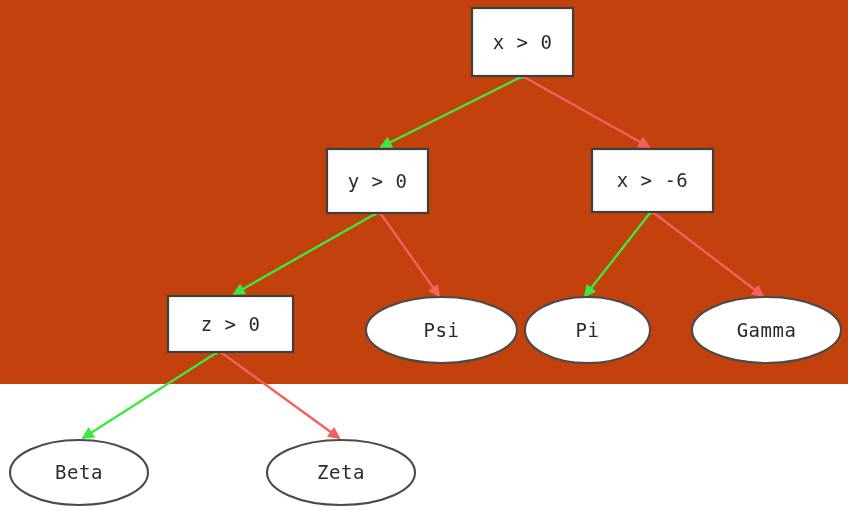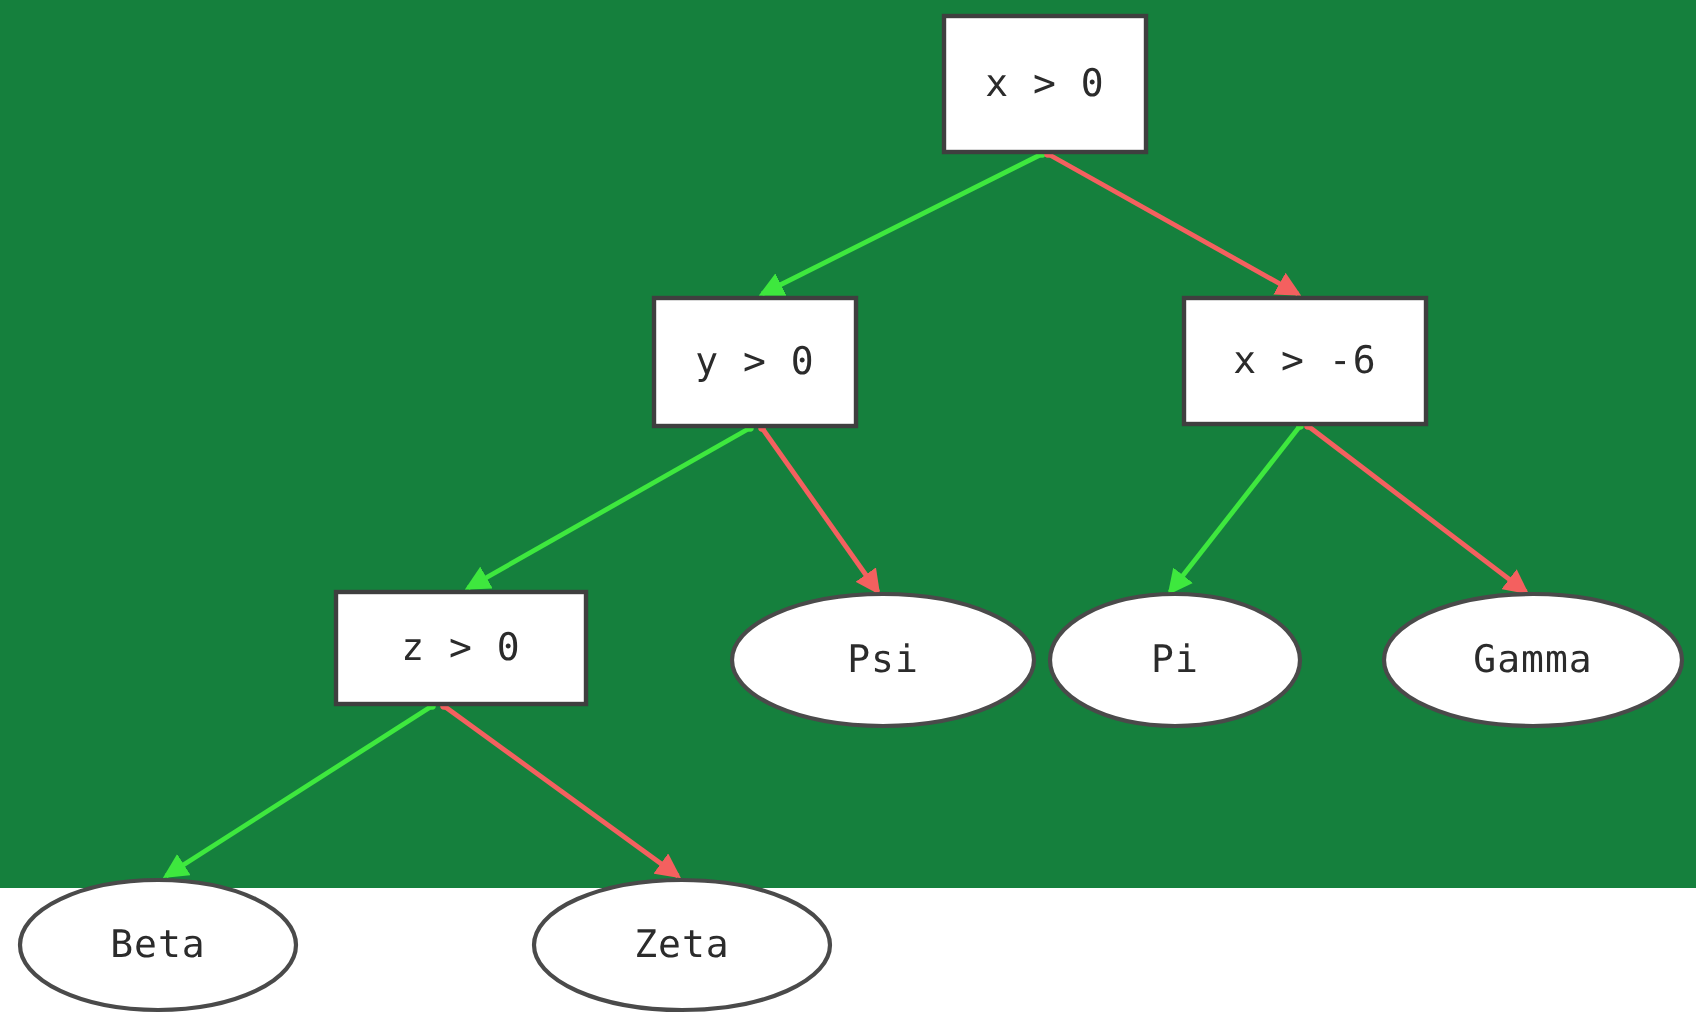--- a/index.html
+++ b/index.html
@@ -9,22 +9,22 @@
   }
   body {
     width: 848px;
     height: 516px;
     overflow: hidden;
     font-family: "DejaVu Sans Mono", "Liberation Mono", monospace;
   }
   #diagram-canvas {
     position: relative;
     width: 848px;
-    height: 444px;
-    background: #15803d;
+    height: 384px;
+    background: #c2410c;
   }
   svg#tree-svg {
     position: absolute;
     top: 0;
     left: 0;
     width: 848px;
     height: 516px;
     display: block;
   }
   .node-shape {

